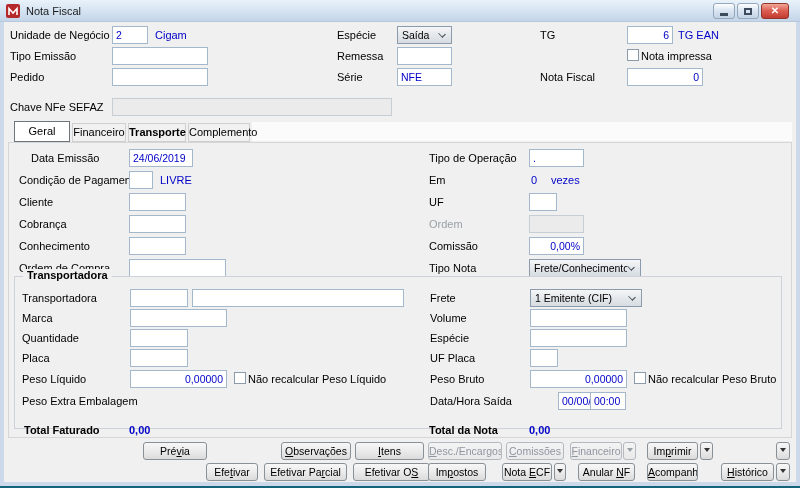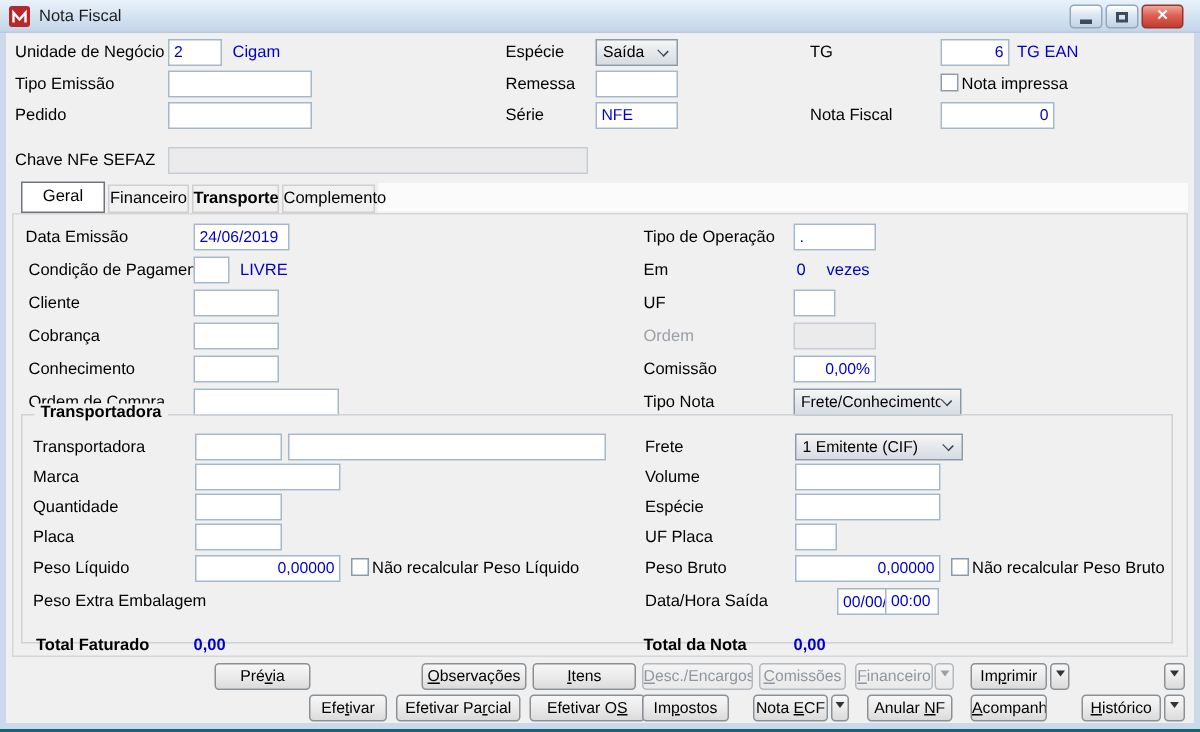--- a/index.html
+++ b/index.html
@@ -105,21 +105,21 @@
     <input class="inp dis" style="left: 108px; top: 76px; width: 280px;" value="">
 
     <div class="msgstrip" style="left:248px;top:100px;width:540px;height:19px;"></div>
     <div class="tab active" style="left:10px;top:99px;width:56px;">Geral</div>
     <div class="tab" style="left:68px;top:101px;width:54px;">Financeiro</div>
     <div class="tab" style="left:124px;top:101px;width:58px;font-weight:bold;">Transporte</div>
     <div class="tab" style="left:184px;top:101px;width:62px;">Complemento</div>
 
     <div class="panel" style="left:4px;top:120px;width:784px;height:296px;">
 
-      <span class="lbl" style="left:8px;top:9px;text-align:center;">Data Emissão</span>
+      <span class="lbl" style="left:22px;top:9px;text-align:center;">Data Emissão</span>
       <input class="inp" style="left: 120px; top: 6px; width: 64px;" value="24/06/2019">
       <span class="lbl" style="left:10px;top:31px;">Condição de Pagamento</span>
       <input class="inp" style="left: 120px; top: 28px; width: 24px;" value="">
       <span class="lbl blue" style="left:151px;top:31px;">LIVRE</span>
       <span class="lbl" style="left:10px;top:53px;">Cliente</span>
       <input class="inp" style="left: 120px; top: 50px; width: 57px;" value="">
       <span class="lbl" style="left:10px;top:75px;">Cobrança</span>
       <input class="inp" style="left: 120px; top: 72px; width: 57px;" value="">
       <span class="lbl" style="left:10px;top:97px;">Conhecimento</span>
       <input class="inp" style="left: 120px; top: 94px; width: 57px;" value="">

